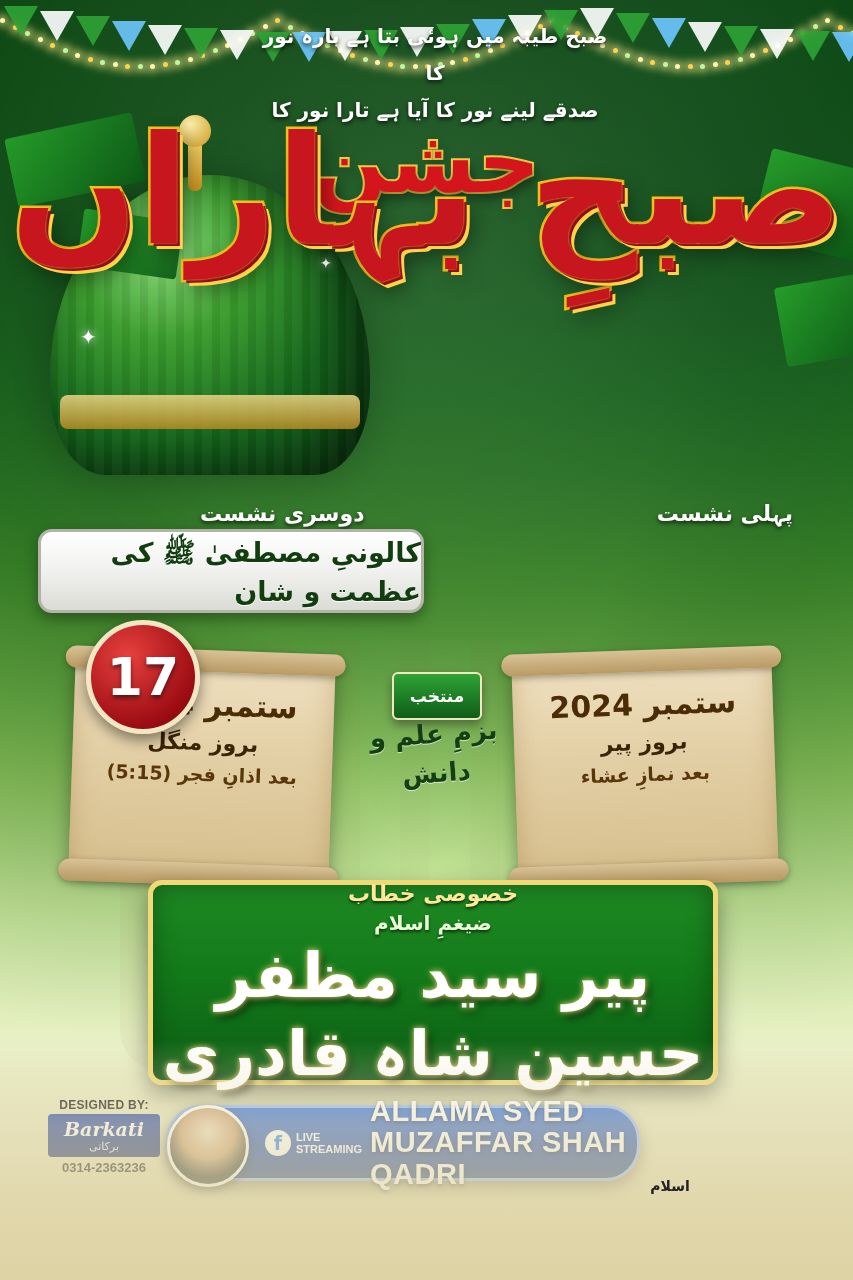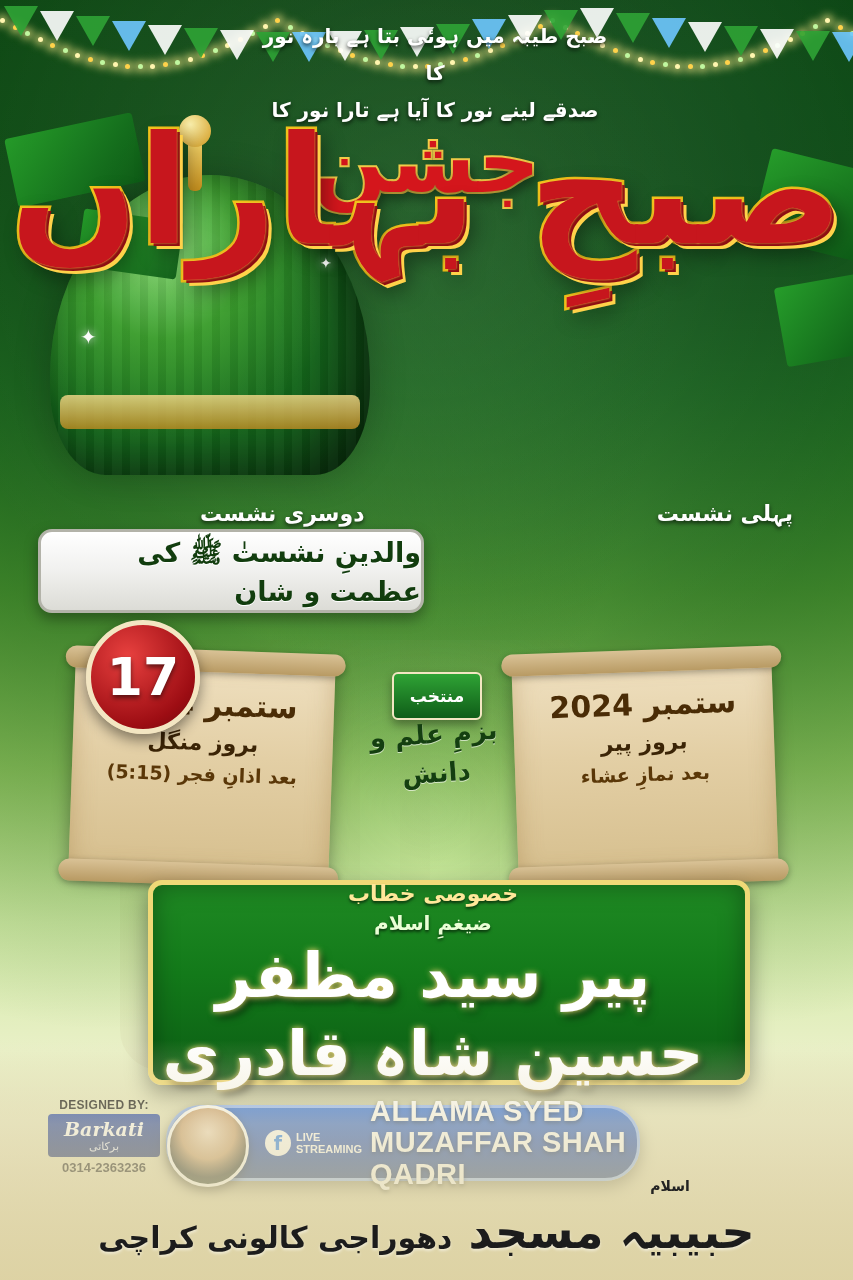--- a/index.html
+++ b/index.html
@@ -113,21 +113,20 @@
   .bazm{position:absolute;top:715px;left:340px;width:190px;text-align:center;direction:rtl;
     font-family:"DejaVu Sans", sans-serif;font-weight:bold;font-size:26px;color:#143f10;
     text-shadow:0 1px 0 rgba(255,255,255,.6);transform:rotate(-4deg);line-height:1.5;}
   
   .speaker{
     position:absolute;top:880px;left:148px;width:560px;height:195px;
     border-radius:14px;
     background:linear-gradient(180deg,#1f8a23 0%,#137a1a 45%,#0c5d14 100%);
     border:5px solid #f0d977;
     box-shadow:0 10px 22px rgba(0,0,0,.4), inset 0 0 26px rgba(0,0,0,.35);
-    padding-left:32px;
   }
   .speaker .khitab{position:absolute;top:-4px;left:0;width:560px;text-align:center;direction:rtl;
     color:#ffe89a;font-family:"DejaVu Sans", sans-serif;font-size:22px;font-weight:bold;
     text-shadow:0 2px 3px rgba(0,0,0,.6);}
   .speaker .zia{position:absolute;top:26px;left:0;width:560px;text-align:center;direction:rtl;
     color:#eaffd6;font-family:"DejaVu Sans", sans-serif;font-size:20px;font-weight:bold;
     text-shadow:0 2px 3px rgba(0,0,0,.6);}
   .speaker .name{position:absolute;top:52px;left:0;width:560px;text-align:center;direction:rtl;
     color:#fff;font-family:"DejaVu Sans", sans-serif;font-size:62px;font-weight:bold;line-height:1.25;
     text-shadow:0 0 6px #ffe27a, 4px 5px 8px rgba(0,0,0,.6);}
@@ -291,21 +290,21 @@
     <div>صدقے لینے نور کا آیا ہے تارا نور کا</div>
   </div>
 
   <div class="title-jashn">جشن</div>
   <div class="title-main">صبحِ بہاراں</div>
 
   <div class="sessions">
     <div class="sess-label" style="right:60px;top:-4px;">پہلی نشست</div>
     <div class="sess-label" style="left:200px;top:-4px;text-align:right;">دوسری نشست</div>
     <div class="sess-box" style="left:38px;">
-      <span>والدینِ نشستٰ ﷺ کی عظمت و شان</span>
+      <span>کالونیِ مصطفیٰ ﷺ کی عظمت و شان</span>
     </div>
   </div>
 
   <div class="scroll" style="right:78px;left:auto;">
     <div class="scroll-text">
       <div class="scroll-date">ستمبر 2024</div>
       <div class="scroll-day">بروز پیر</div>
       <div class="scroll-time">بعد نمازِ عشاء</div>
     </div>
   </div>
@@ -346,17 +345,13 @@
     </div>
     <div class="livename">
       <div>ALLAMA SYED</div>
       <div>MUZAFFAR SHAH QADRI</div>
     </div>
   </div>
 
   <div class="haze"></div>
 
   <div class="logo-top">اسلام</div>
-  <div class="venue">
-    <span>حبیبیہ مسجد</span>
-    <span class="small">دھوراجی کالونی کراچی</span>
-  </div>
 </div>
 
 </body></html>

